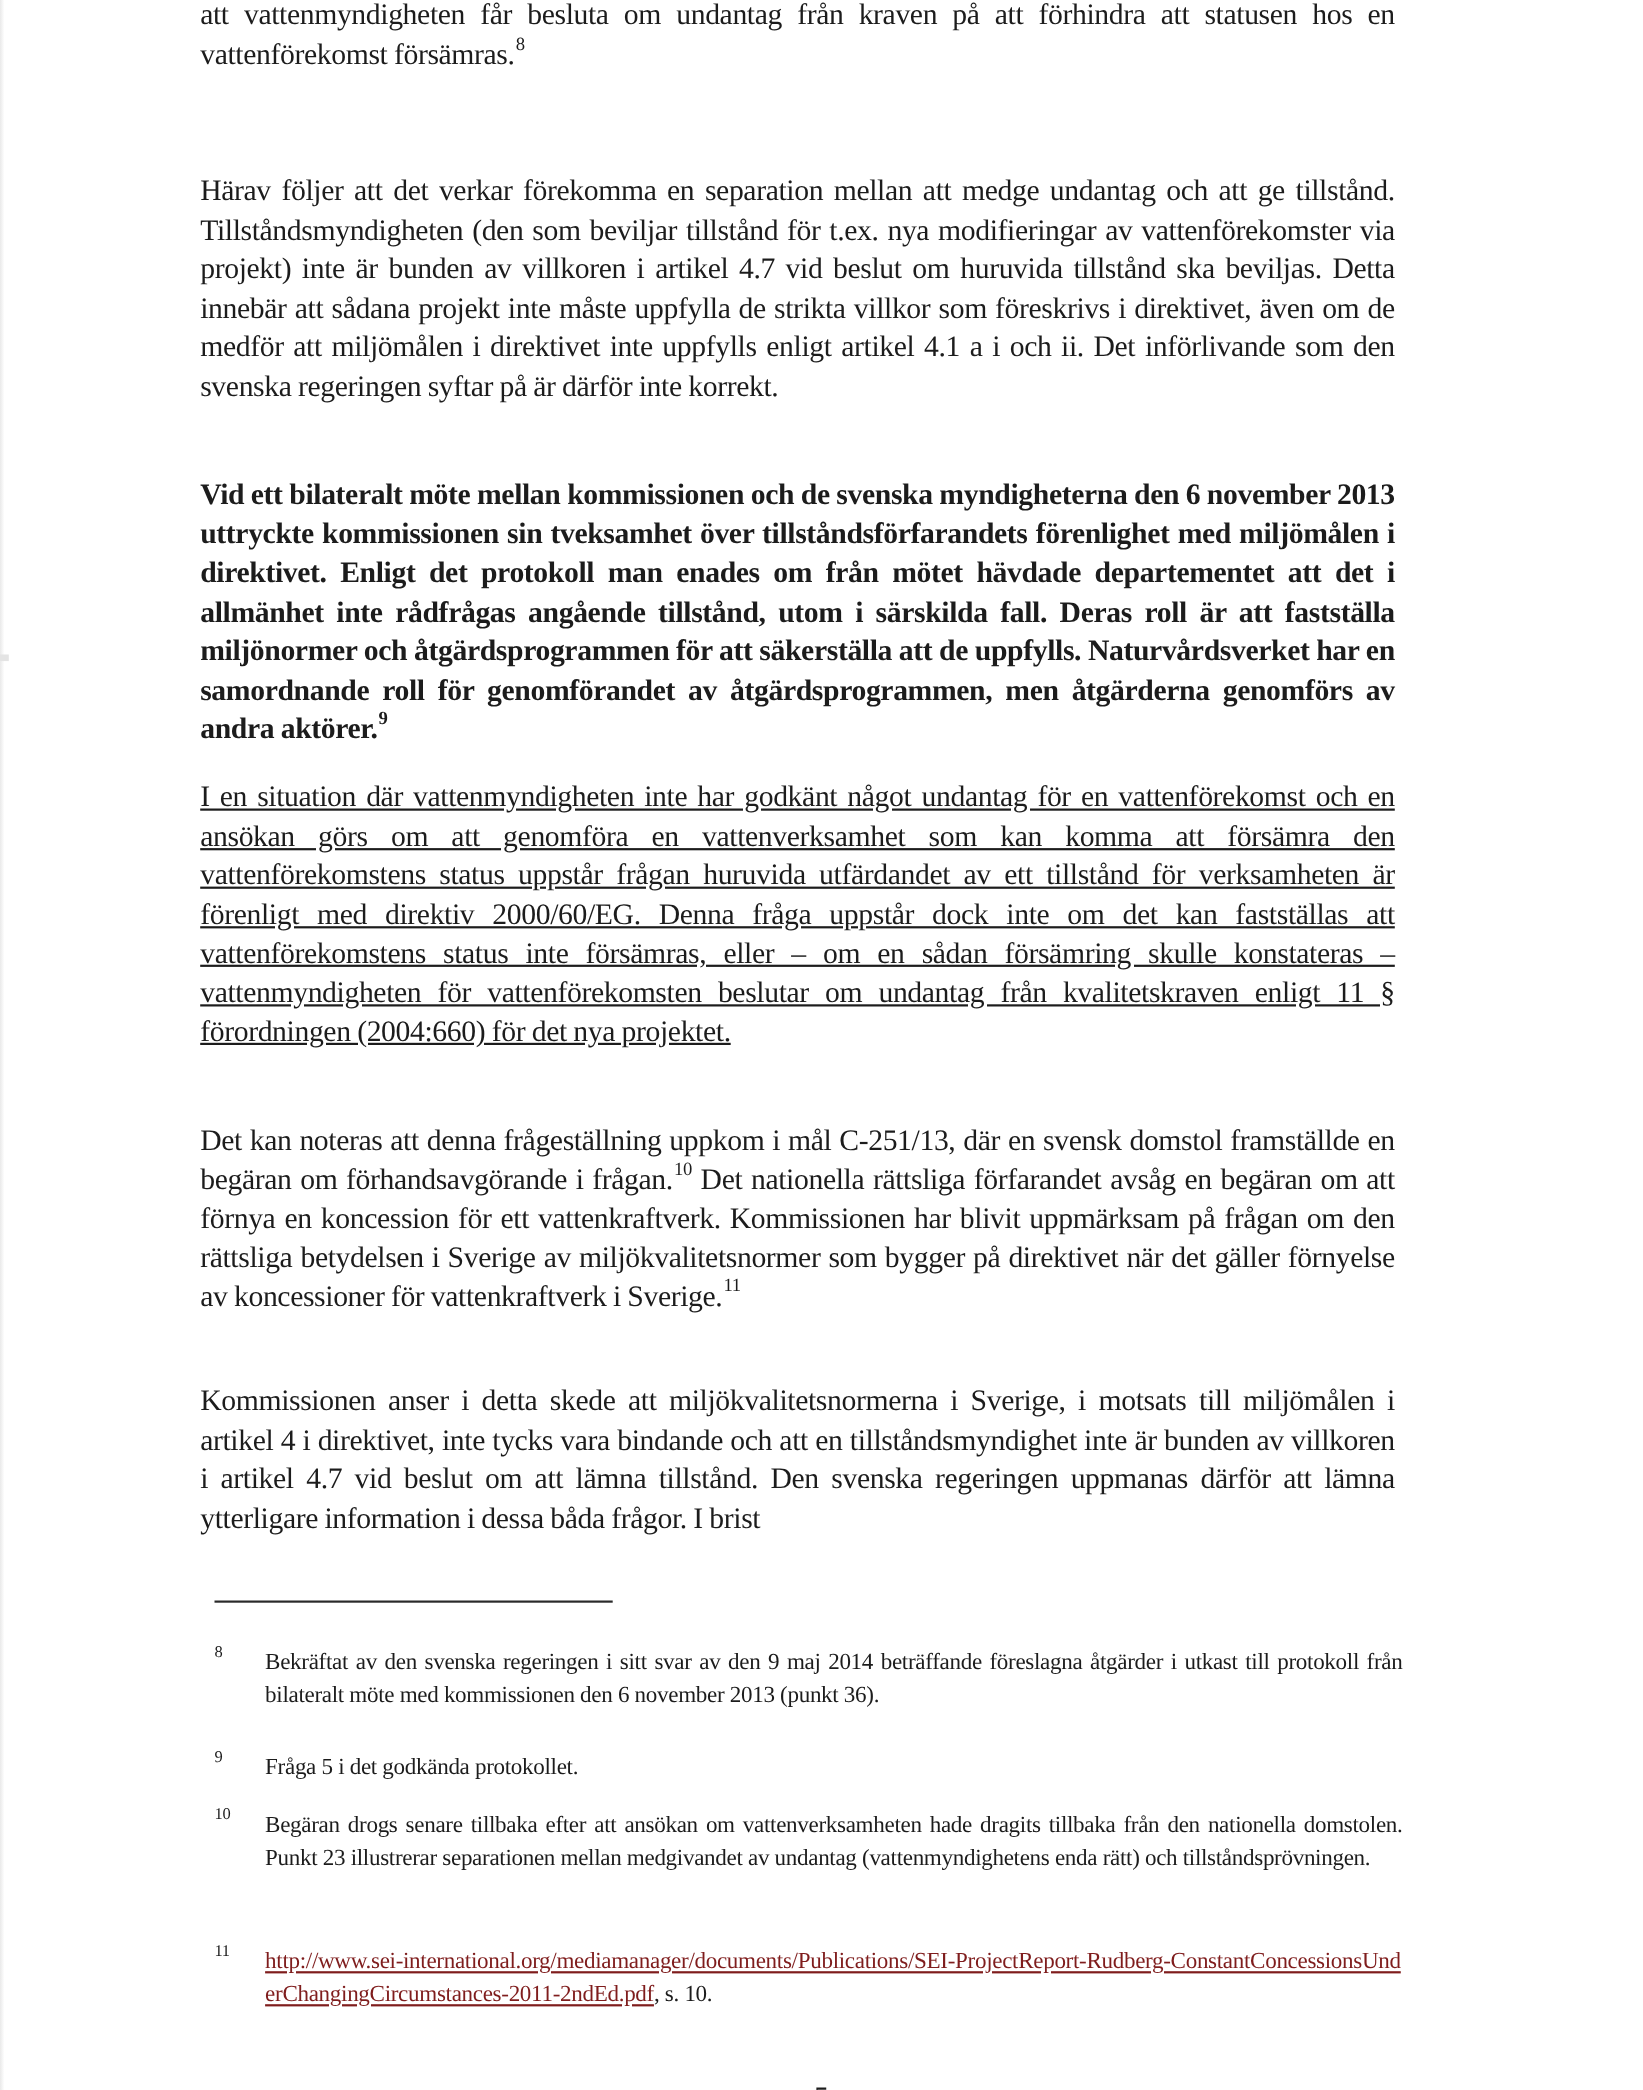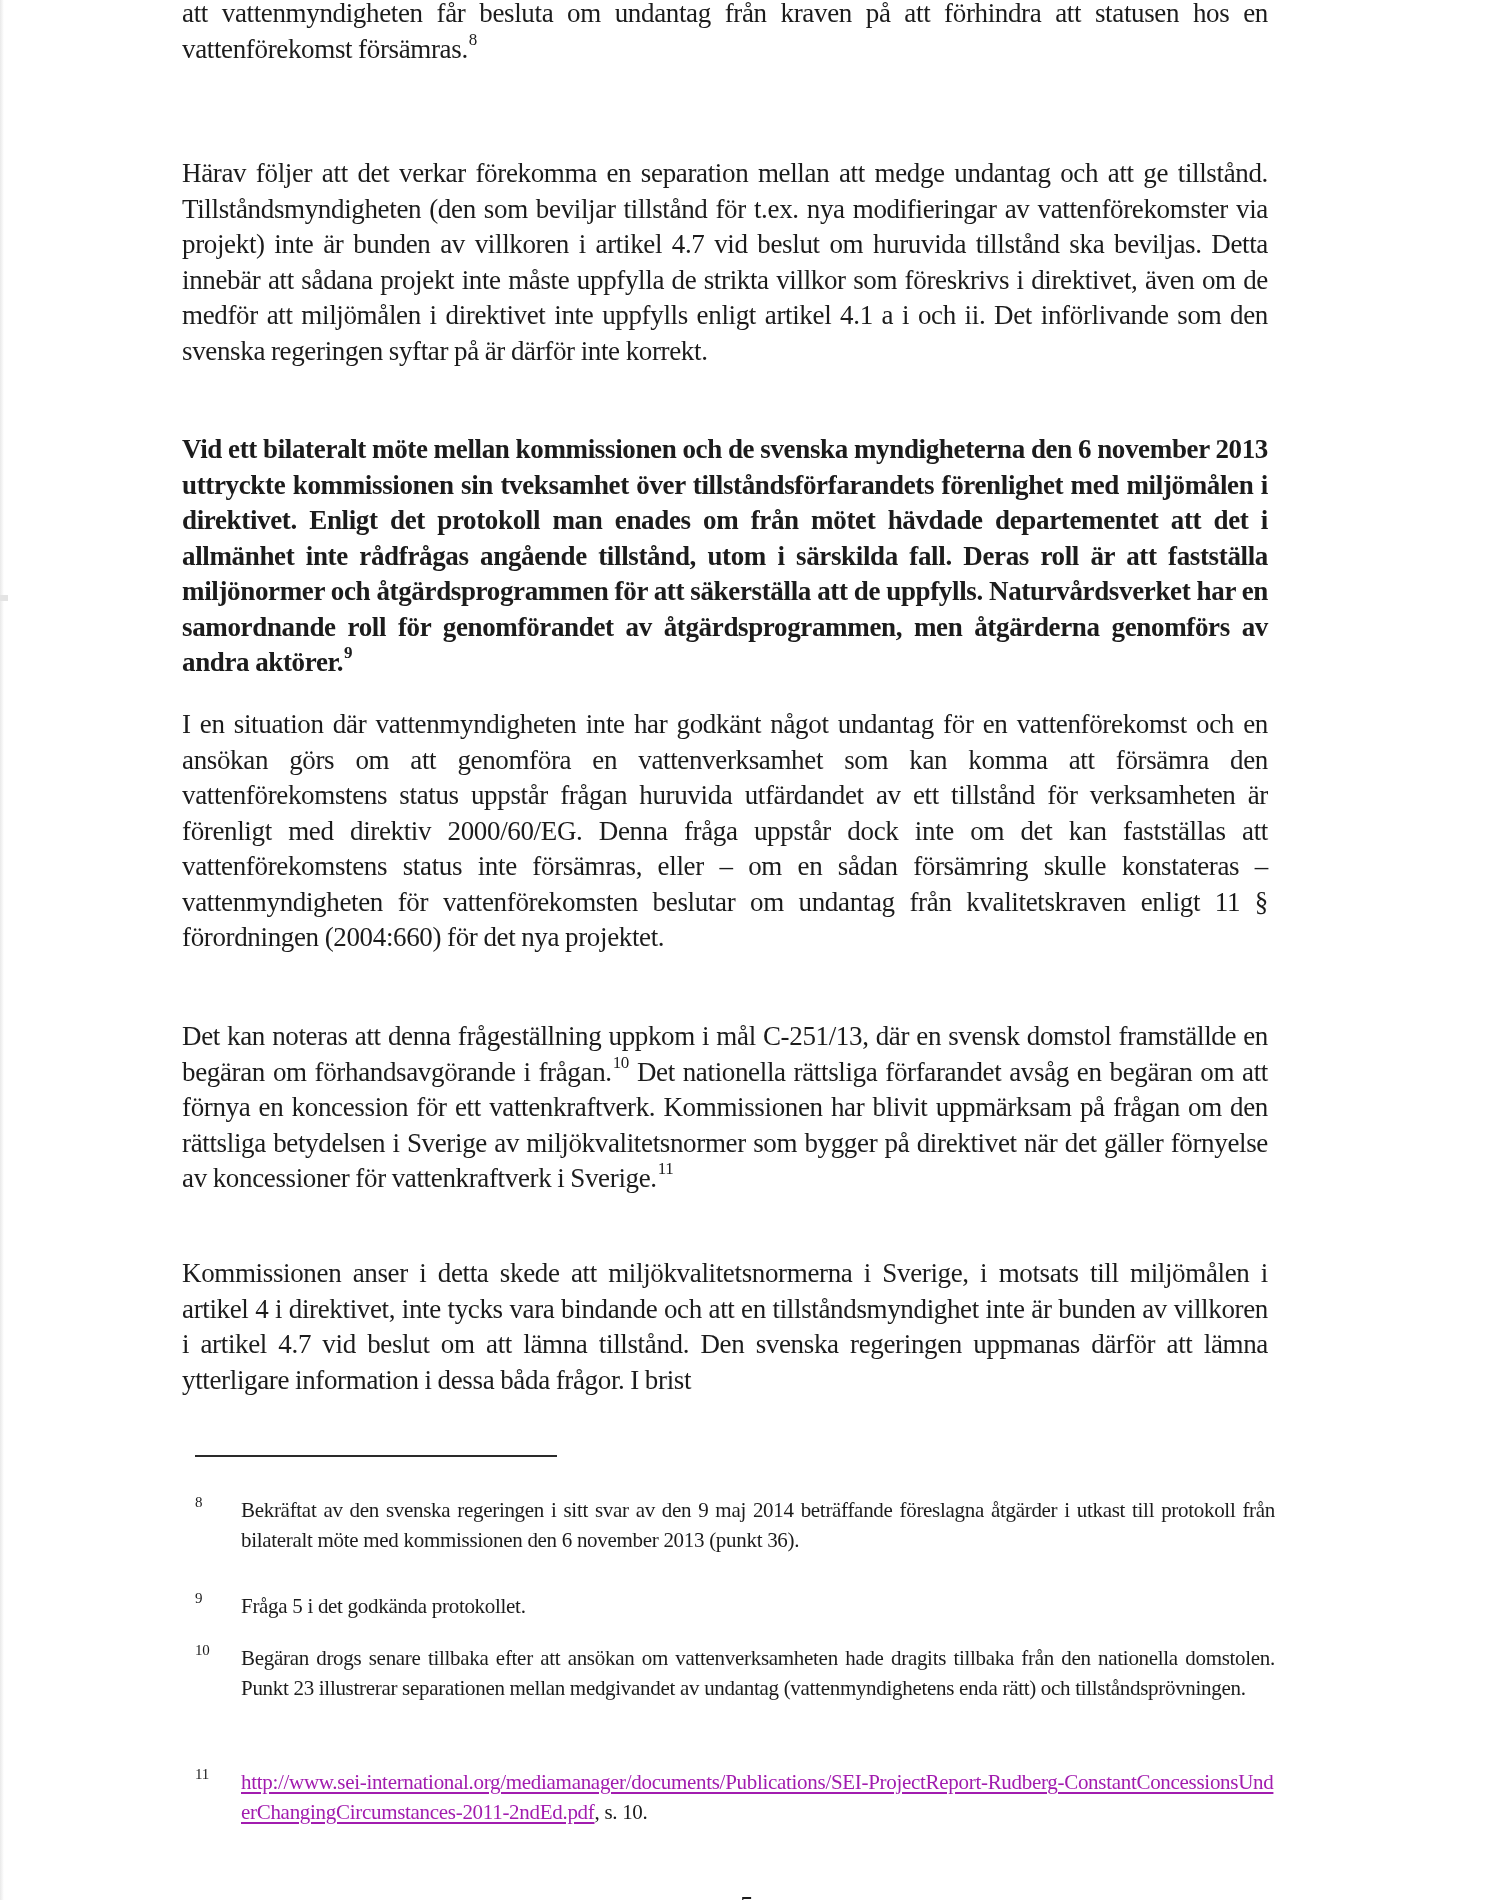--- a/index.html
+++ b/index.html
@@ -76,21 +76,21 @@
       top: -8px;
       font-size: 15px;
       width: 30px;
     }
     .fn-text {
       margin-left: 46px;
       text-align: justify;
       text-align-last: left;
     }
     .fn-link {
-      color: #a21caf;
+      color: #7f1d1d;
       text-decoration: underline;
       text-underline-offset: 3px;
     }
     .page-number {
       position: absolute;
       left: 740px;
       top: 1893px;
       font-size: 27px;
       line-height: 27px;
     }
@@ -107,21 +107,21 @@
   </div>
 
   <div class="body-text" style="top:156px;">
     <p class="para"><span>Härav följer att det verkar förekomma en separation mellan att medge undantag och att ge tillstånd. Tillståndsmyndigheten (den som beviljar tillstånd för t.ex. nya modifieringar av vattenförekomster via projekt) inte är bunden av villkoren i artikel 4.7 vid beslut om huruvida tillstånd ska beviljas. Detta innebär att sådana projekt inte måste uppfylla de strikta villkor som föreskrivs i direktivet, även om de medför att miljömålen i direktivet inte uppfylls enligt artikel 4.1 a i och ii. Det införlivande som den svenska regeringen syftar på är därför inte korrekt.</span></p>
   </div>
 
   <div class="body-text" style="top:432px;font-weight:bold;">
     <p class="para"><span>Vid ett bilateralt möte mellan kommissionen och de svenska myndigheterna den 6 november 2013 uttryckte kommissionen sin tveksamhet över tillståndsförfarandets förenlighet med miljömålen i direktivet. Enligt det protokoll man enades om från mötet hävdade departementet att det i allmänhet inte rådfrågas angående tillstånd, utom i särskilda fall. Deras roll är att fastställa miljönormer och åtgärdsprogrammen för att säkerställa att de uppfylls. Naturvårdsverket har en samordnande roll för genomförandet av åtgärdsprogrammen, men åtgärderna genomförs av andra aktörer.</span><sup class="fnref">9</sup></p>
   </div>
 
-  <div class="body-text" style="top:707px;">
+  <div class="body-text" style="top:707px;text-decoration:underline;">
     <p class="para"><span>I en situation där vattenmyndigheten inte har godkänt något undantag för en vattenförekomst och en ansökan görs om att genomföra en vattenverksamhet som kan komma att försämra den vattenförekomstens status uppstår frågan huruvida utfärdandet av ett tillstånd för verksamheten är förenligt med direktiv 2000/60/EG. Denna fråga uppstår dock inte om det kan fastställas att vattenförekomstens status inte försämras, eller – om en sådan försämring skulle konstateras – vattenmyndigheten för vattenförekomsten beslutar om undantag från kvalitetskraven enligt 11 § förordningen (2004:660) för det nya projektet.</span></p>
   </div>
 
   <div class="body-text" style="top:1019px;">
     <p class="para"><span>Det kan noteras att denna frågeställning uppkom i mål C-251/13, där en svensk domstol framställde en begäran om förhandsavgörande i frågan.</span><sup class="fnref">10</sup><span> Det nationella rättsliga förfarandet avsåg en begäran om att förnya en koncession för ett vattenkraftverk. Kommissionen har blivit uppmärksam på frågan om den rättsliga betydelsen i Sverige av miljökvalitetsnormer som bygger på direktivet när det gäller förnyelse av koncessioner för vattenkraftverk i Sverige.</span><sup class="fnref">11</sup></p>
   </div>
 
   <div class="body-text" style="top:1256px;">
     <p class="para"><span>Kommissionen anser i detta skede att miljökvalitetsnormerna i Sverige, i motsats till miljömålen i artikel 4 i direktivet, inte tycks vara bindande och att en tillståndsmyndighet inte är bunden av villkoren i artikel 4.7 vid beslut om att lämna tillstånd. Den svenska regeringen uppmanas därför att lämna ytterligare information i dessa båda frågor. I brist</span></p>
   </div>

